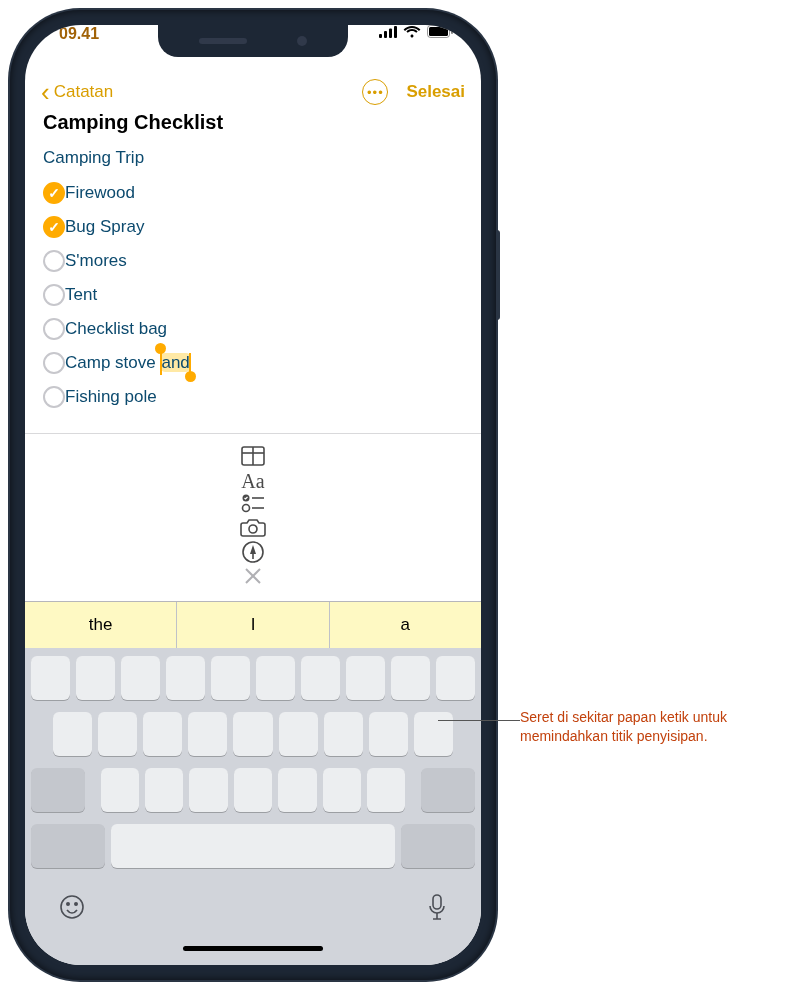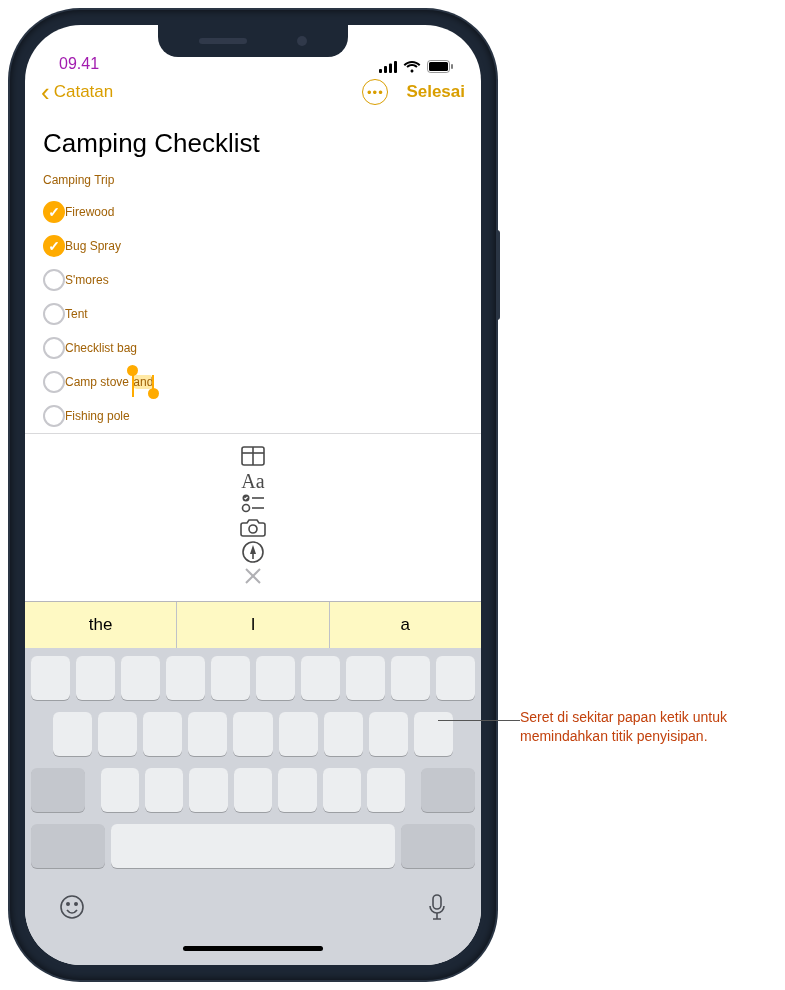--- a/index.html
+++ b/index.html
@@ -63,26 +63,26 @@
     .notch .speaker{
       width:48px;height:6px;border-radius:3px;background:#30394a;
     }
     .notch .cam{
       width:10px;height:10px;border-radius:50%;background:#30394a;
     }
     
     .status-bar {
       height: 48px;
       display: flex;
-      align-items: flex-end;
+      align-items: flex-start;
       justify-content: space-between;
       padding: 0 28px 0 34px;
       font-size: 16px;
-      font-weight: 400;
-      color: #a21caf;
+      font-weight: 700;
+      color: #a16207;
     }
     .status-right {
       display: flex;
       align-items: center;
       gap: 6px;
     }
     .status-right svg { display:block; }
     
     .nav {
       display: flex;
@@ -116,28 +116,27 @@
       align-items: center;
       justify-content: center;
       color: #d99e00;
       font-size: 13px;
       letter-spacing: 1px;
     }
     .done-btn { font-weight: 600; }
     
     .note-title {
       padding: 2px 18px 10px;
-      font-size: 26px;
-      font-weight: 400;
-      margin-top: 17px;
+      font-size: 20px;
+      font-weight: 700;
     }
     .note-body {
       padding: 4px 18px 0;
-      color: #a16207;
-      font-size: 12px;
+      color: #0c4a6e;
+      font-size: 17px;
       flex: 1;
       overflow: hidden;
     }
     .subheading {
       margin-bottom: 8px;
     }
     .check-row {
       display: flex;
       align-items: center;
       padding: 6px 0;

